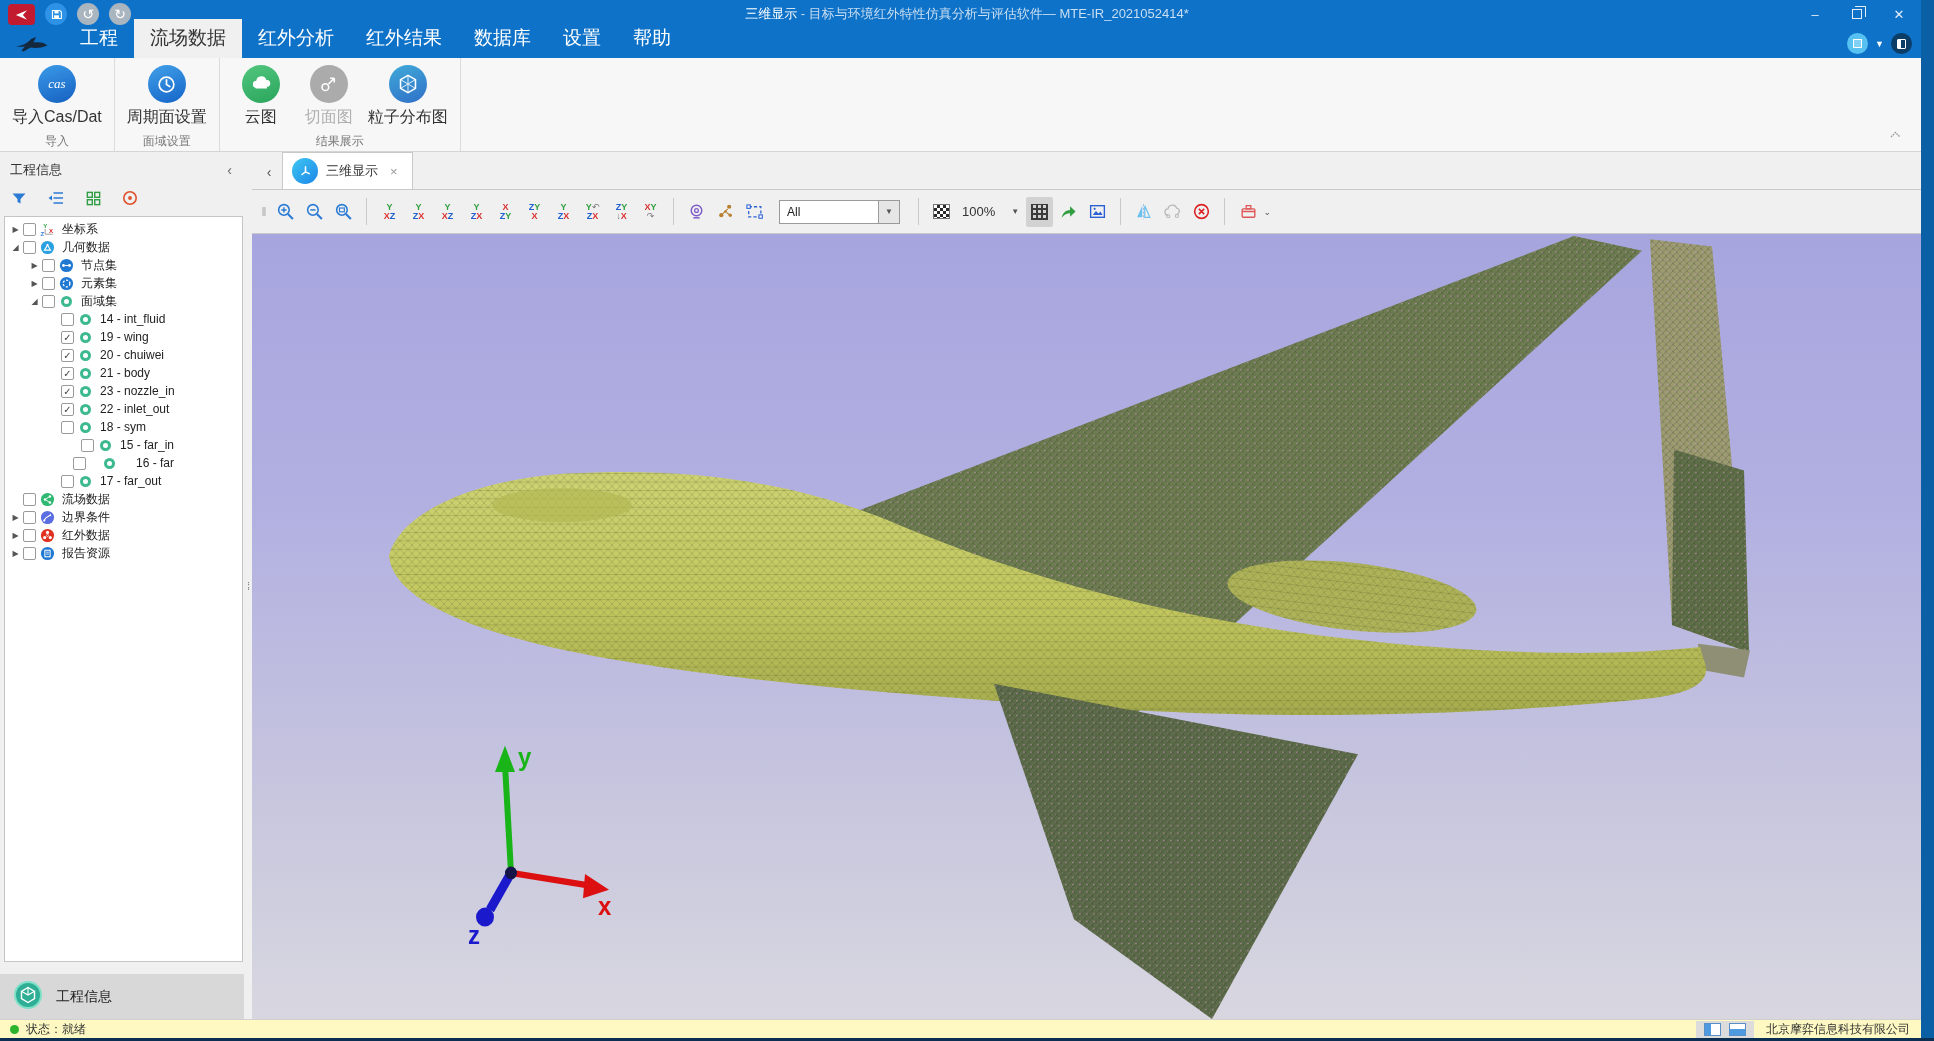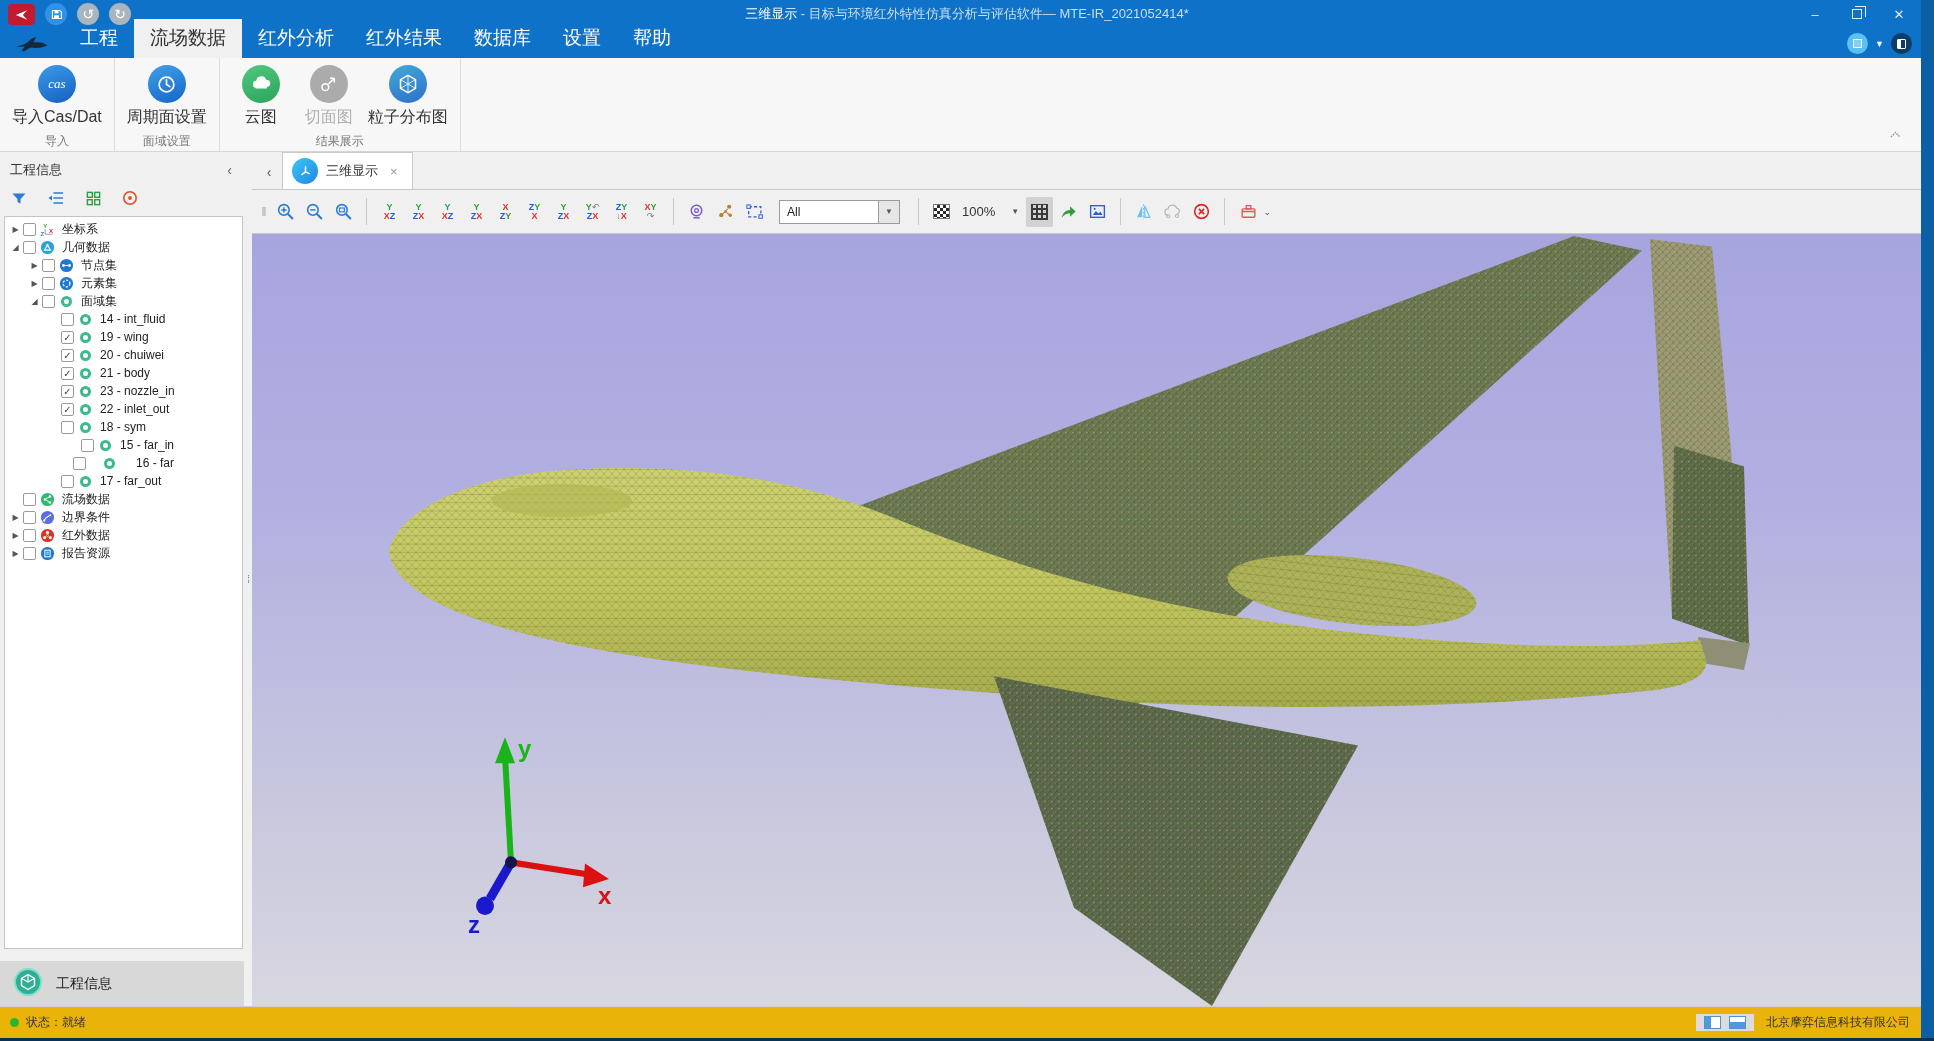--- a/index.html
+++ b/index.html
@@ -89,21 +89,21 @@
   .vt-caret{font-size:8px;color:#555;}
   .checker{width:17px;height:15px;background:repeating-conic-gradient(#2b2b2b 0% 25%,#fff 0% 50%);background-size:6px 6px;border:1px solid #777;}
   .gridic{width:17px;height:16px;background-image:repeating-linear-gradient(0deg,#3a3a3a 0 2px,transparent 2px 5px),repeating-linear-gradient(90deg,#3a3a3a 0 2px,transparent 2px 5px);}
 
   .viewport{flex:1;position:relative;background:linear-gradient(180deg,#a7a5de 0%,#b2b0e1 35%,#c9c8de 75%,#d8d7e0 100%);min-height:0;}
   .viewport svg.scene{position:absolute;left:0;top:0;width:100%;height:100%;}
 
   .message-bar{height:38px;background:#f2f2f2;border-top:1px solid #cfcfcf;display:flex;align-items:center;padding-left:14px;font-size:14px;color:#444;flex:0 0 auto;}
 
   
-  .statusbar{height:32px;background:#eab308;border-top:1px solid #cfcfcf;display:flex;align-items:center;padding:0 24px 0 10px;flex:0 0 auto;font-size:12px;color:#333;}
+  .statusbar{height:19px;background:#fef9c3;border-top:1px solid #cfcfcf;display:flex;align-items:center;padding:0 24px 0 10px;flex:0 0 auto;font-size:12px;color:#333;}
   .status-dot{width:9px;height:9px;border-radius:50%;margin-right:7px;}
   .sb-right{margin-left:auto;display:flex;align-items:center;gap:12px;}
   .sb-icons{display:flex;gap:8px;background:#dcdcdc;padding:2px 8px;align-items:center;}
   .sb-ic1{width:17px;height:13px;border:1px solid #5a90c8;background:linear-gradient(90deg,#4d9ae0 0 40%,#fff 40%);}
   .sb-ic2{width:17px;height:13px;border:1px solid #5a90c8;background:linear-gradient(180deg,#fff 0 45%,#4d9ae0 45%);}
 </style>
 </head>
 <body>
 
 <div class="window">

